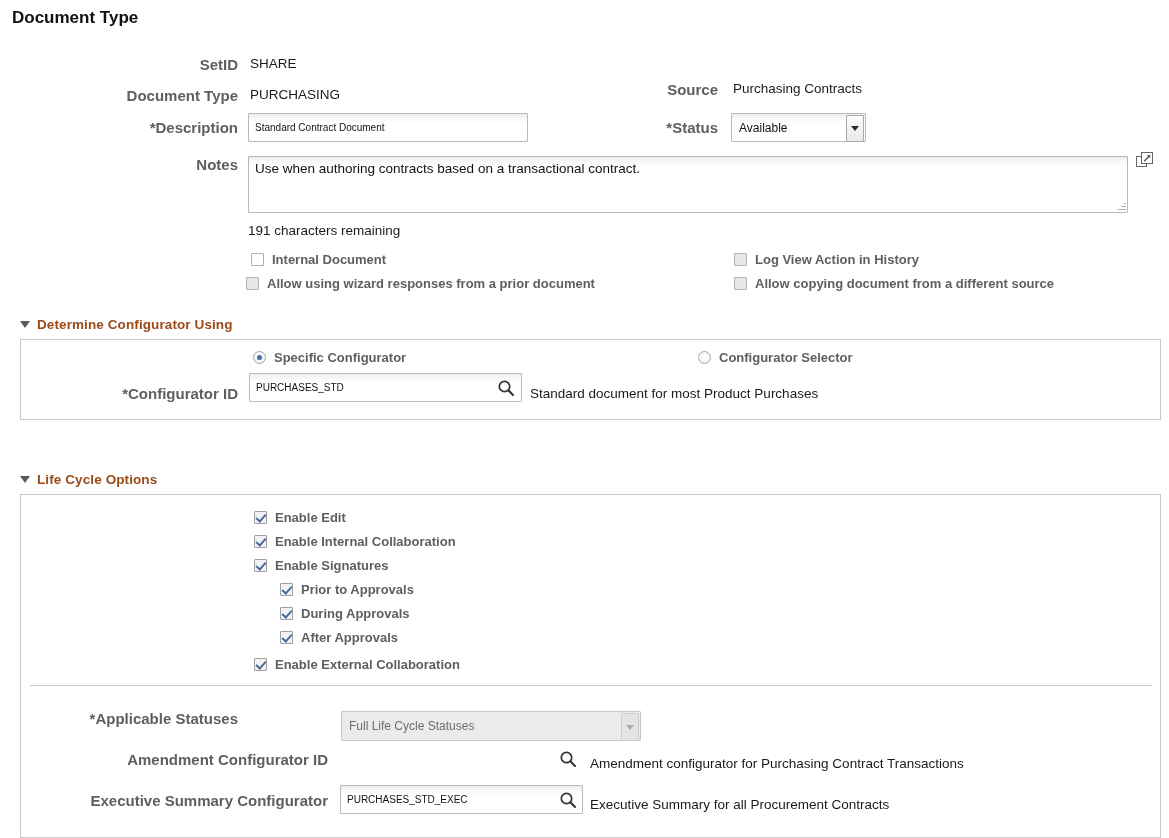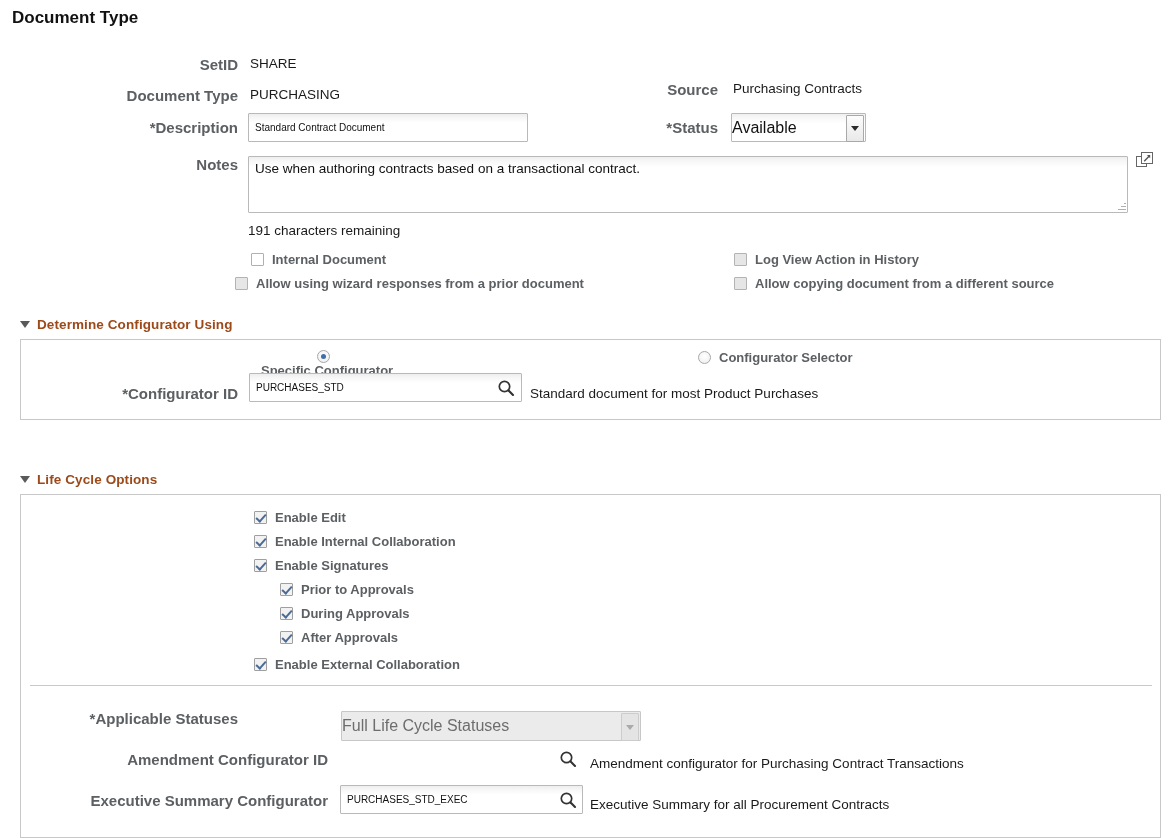--- a/index.html
+++ b/index.html
@@ -88,23 +88,23 @@
 
   
   .ps-select-wrap { position: absolute; }
   .ps-select-box {
     position: absolute; left: 0; top: 0;
     border: 1px solid #b9b9b9;
     background: linear-gradient(to bottom, #efefef 0px, #f8f8f8 4px, #ffffff 10px, #ffffff 100%);
     border-radius: 1px;
   }
   .ps-select-text {
-    position: absolute; left: 0; top: 50%;
+    position: absolute; left: 7px; top: 50%;
     transform: translateY(-50%);
-    font-size: 16px; color: #111111; white-space: nowrap;
+    font-size: 12px; color: #111111; white-space: nowrap;
   }
   .ps-select-arrow {
     position: absolute; top: 1px; right: 1px;
     width: 18px;
     background: linear-gradient(to bottom, #fcfcfc, #e9e9e9);
     border: 1px solid #a9a9a9; border-radius: 1px;
     display: flex; align-items: center; justify-content: center;
   }
   .ps-select-arrow .caret {
     width: 0; height: 0;
@@ -238,42 +238,42 @@
         <span class="caret"></span>
       </div>
     </div>
   </div>
 
   <div class="cb-row" style="left:251px; top:252px;">
     <span class="cb"></span>
     <span class="cb-label">Internal Document</span>
   </div>
 
-  <div class="cb-row" style="left:235px; top:276px;">
+  <div class="cb-row" style="left:246px; top:276px;">
     <span class="cb gray"></span>
     <span class="cb-label">Allow using wizard responses from a prior document</span>
   </div>
 
   <div class="cb-row" style="left:734px; top:252px;">
     <span class="cb gray"></span>
     <span class="cb-label">Log View Action in History</span>
   </div>
 
   <div class="cb-row" style="left:734px; top:276px;">
     <span class="cb gray"></span>
     <span class="cb-label">Allow copying document from a different source</span>
   </div>
 
   <div class="group-header" style="left:20px; top:317px;">
     <span class="group-caret"></span>
     <span class="group-title">Determine Configurator Using</span>
   </div>
   <div class="group-box" style="left:20px; top:339px; width:1141px; height:81px;"></div>
 
-  <div class="rb-row" style="left:253px; top:350px;flex-direction:column;">
+  <div class="rb-row" style="left:253px; top:350px;">
     <span class="rb selected"></span>
     <span class="rb-label">Specific Configurator</span>
   </div>
 
   <div class="rb-row" style="left:698px; top:350px;">
     <span class="rb"></span>
     <span class="rb-label">Configurator Selector</span>
   </div>
 
   <div class="lbl" style="left:62px; top:385px; width:176px;">*Configurator ID</div>

